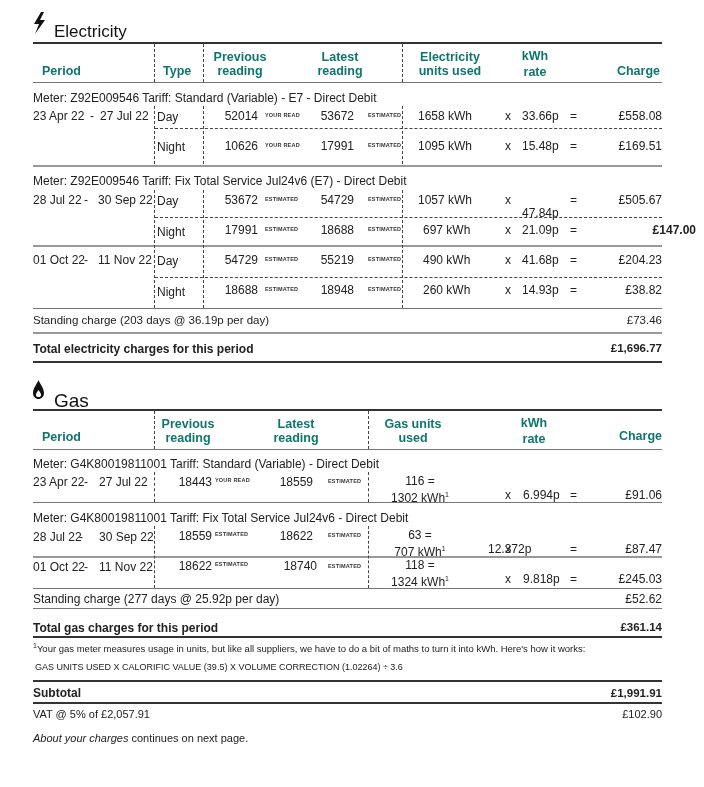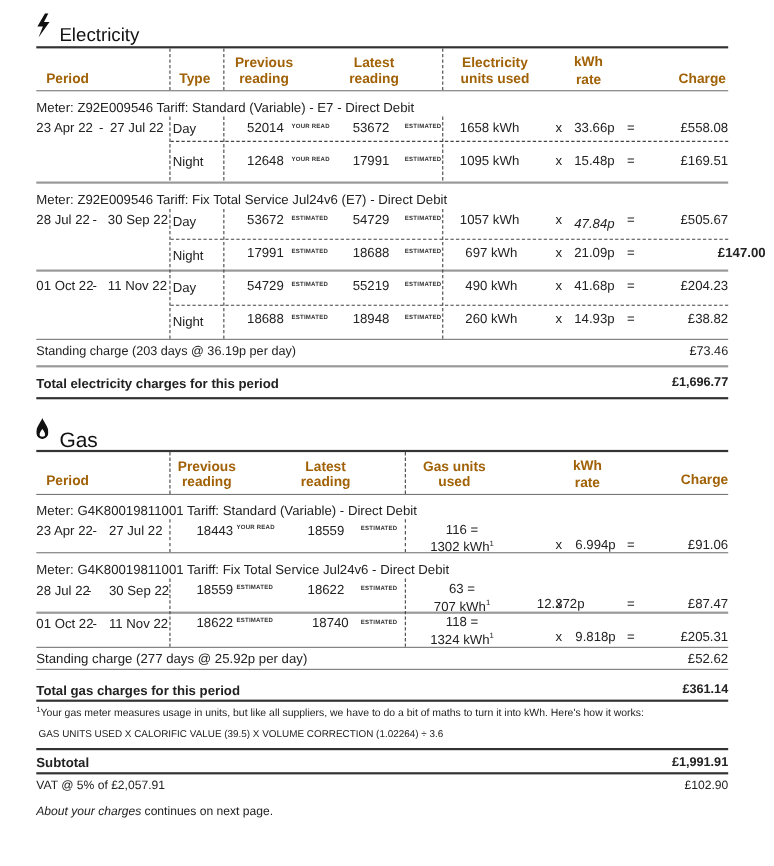--- a/index.html
+++ b/index.html
@@ -8,21 +8,21 @@
     font-family: "Liberation Sans", sans-serif; font-size: 12px;
     position: relative; overflow: hidden;
   }
   .abs { position: absolute; }
   .section-title { font-size: 17px; color: #111; }
   .rule-thick { position: absolute; left: 33px; width: 629px; height: 2px; background: #333; }
   .rule-thin { position: absolute; left: 33px; width: 629px; height: 1px; background: #777; }
   .rule-grey { position: absolute; left: 33px; width: 629px; height: 2px; background: #999; }
   .dash-h { position: absolute; border-top: 1px dashed #444; height: 0; }
   .dash-v { position: absolute; border-left: 1px dashed #444; width: 0; }
-  .hdr { position: absolute; font-weight: bold; font-size: 12.5px; text-align: center; line-height: 14px; color: #a16207; }
+  .hdr { position: absolute; font-weight: bold; font-size: 12.5px; text-align: center; line-height: 14px; color: #0f766e; }
   .txt { position: absolute; white-space: nowrap; font-size: 12px; color: #222; }
   .tag { position: absolute; font-size: 5.5px; letter-spacing: 0.2px; color: #333; font-weight: bold; white-space: nowrap; }
   .right { text-align: right; }
   .bold { font-weight: bold; }
   sup { font-size: 7px; }
   .kwh2 { position: absolute; font-size: 12px; color: #222; text-align: center; line-height: 13px; width: 90px; }
 </style>
 </head>
 <body>
 
@@ -69,21 +69,21 @@
     <div class="tag" style="left:368px;top:112px;">ESTIMATED</div>
     <div class="txt" style="left:418px;top:109px;">1658 kWh</div>
     <div class="txt" style="left:505px;top:109px;">x</div>
     <div class="txt" style="left:522px;top:109px;">33.66p</div>
     <div class="txt" style="left:570px;top:109px;">=</div>
     <div class="txt right" style="left:600px;top:109px;width:62px;">£558.08</div>
   </div>
   <div class="dash-h" style="left:155px;top:128px;width:507px;"></div>
   <div>
     <div class="txt" style="left:157px;top:140px;">Night</div>
-    <div class="txt right" style="left:222px;top:139px;width:36px;">12648</div>
+    <div class="txt right" style="left:222px;top:139px;width:36px;">10626</div>
     <div class="tag" style="left:265px;top:142px;">YOUR READ</div>
     <div class="txt right" style="left:318px;top:139px;width:36px;">17991</div>
     <div class="tag" style="left:368px;top:142px;">ESTIMATED</div>
     <div class="txt" style="left:418px;top:139px;">1095 kWh</div>
     <div class="txt" style="left:505px;top:139px;">x</div>
     <div class="txt" style="left:522px;top:139px;">15.48p</div>
     <div class="txt" style="left:570px;top:139px;">=</div>
     <div class="txt right" style="left:600px;top:139px;width:62px;">£169.51</div>
   </div>
   <div class="dash-v" style="left:154px;top:106px;height:58px;"></div>
@@ -96,21 +96,21 @@
     <div class="txt" style="left:33px;top:193px;">28 Jul 22</div>
     <div class="txt" style="left:84px;top:193px;">-</div>
     <div class="txt" style="left:98px;top:193px;">30 Sep 22</div>
     <div class="txt" style="left:157px;top:194px;">Day</div>
     <div class="txt right" style="left:222px;top:193px;width:36px;">53672</div>
     <div class="tag" style="left:265px;top:196px;">ESTIMATED</div>
     <div class="txt right" style="left:318px;top:193px;width:36px;">54729</div>
     <div class="tag" style="left:368px;top:196px;">ESTIMATED</div>
     <div class="txt" style="left:418px;top:193px;">1057 kWh</div>
     <div class="txt" style="left:505px;top:193px;">x</div>
-    <div class="txt" style="left:522px;top:196px;font-style:italic;">47.84p</div>
+    <div class="txt" style="left:522px;top:206px;">47.84p</div>
     <div class="txt" style="left:570px;top:193px;">=</div>
     <div class="txt right" style="left:600px;top:193px;width:62px;">£505.67</div>
   </div>
   <div class="dash-h" style="left:155px;top:217px;width:507px;"></div>
   <div>
     <div class="txt" style="left:157px;top:225px;">Night</div>
     <div class="txt right" style="left:222px;top:223px;width:36px;">17991</div>
     <div class="tag" style="left:265px;top:226px;">ESTIMATED</div>
     <div class="txt right" style="left:318px;top:223px;width:36px;">18688</div>
     <div class="tag" style="left:368px;top:226px;">ESTIMATED</div>
@@ -241,21 +241,21 @@
     <div class="tag" style="left:215px;top:561px;">ESTIMATED</div>
     <div class="txt right" style="left:281px;top:559px;width:36px;">18740</div>
     <div class="tag" style="left:328px;top:563px;">ESTIMATED</div>
     <div class="kwh2" style="left:375px;top:559px;">
       <div>118 =</div>
       <div><span>1324 kWh</span><sup>1</sup></div>
     </div>
     <div class="txt" style="left:505px;top:572px;">x</div>
     <div class="txt" style="left:523px;top:572px;">9.818p</div>
     <div class="txt" style="left:570px;top:572px;">=</div>
-    <div class="txt right" style="left:600px;top:572px;width:62px;">£205.31</div>
+    <div class="txt right" style="left:600px;top:572px;width:62px;">£245.03</div>
   </div>
   <div class="dash-v" style="left:154px;top:526px;height:62px;"></div>
   <div class="dash-v" style="left:368px;top:526px;height:62px;"></div>
   <div class="rule-thin" style="top:588px;"></div>
 
   <div class="txt" style="left:33px;top:592px;">Standing charge (277 days @ 25.92p per day)</div>
   <div class="txt right" style="left:580px;top:592px;width:82px;">£52.62</div>
   <div class="rule-thin" style="top:608px;"></div>
 
   <div class="txt bold" style="left:33px;top:621px;">Total gas charges for this period</div>

